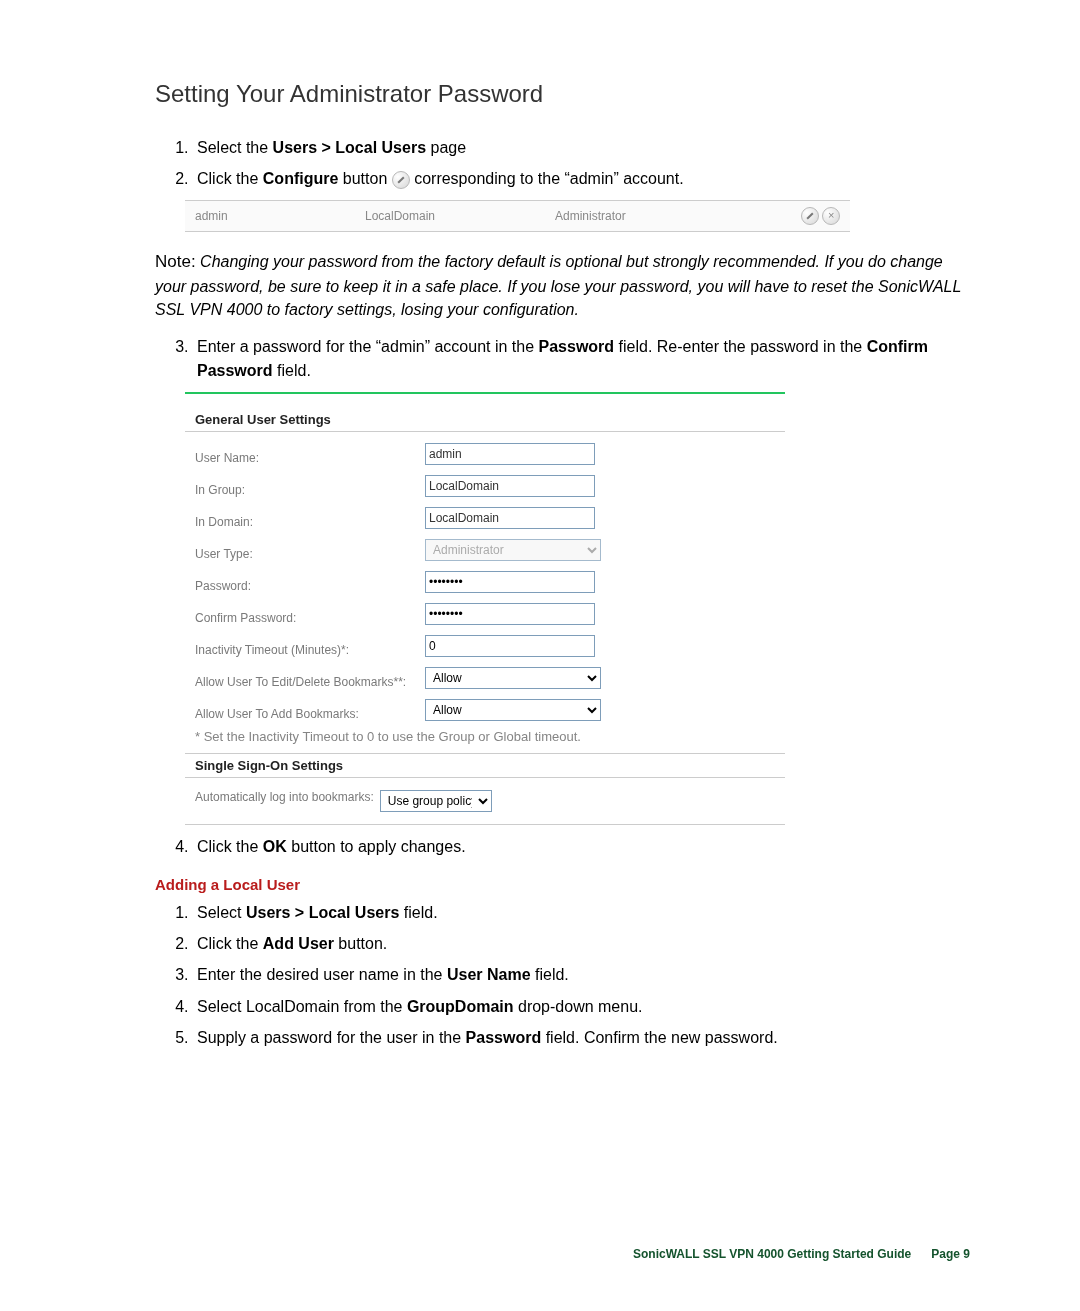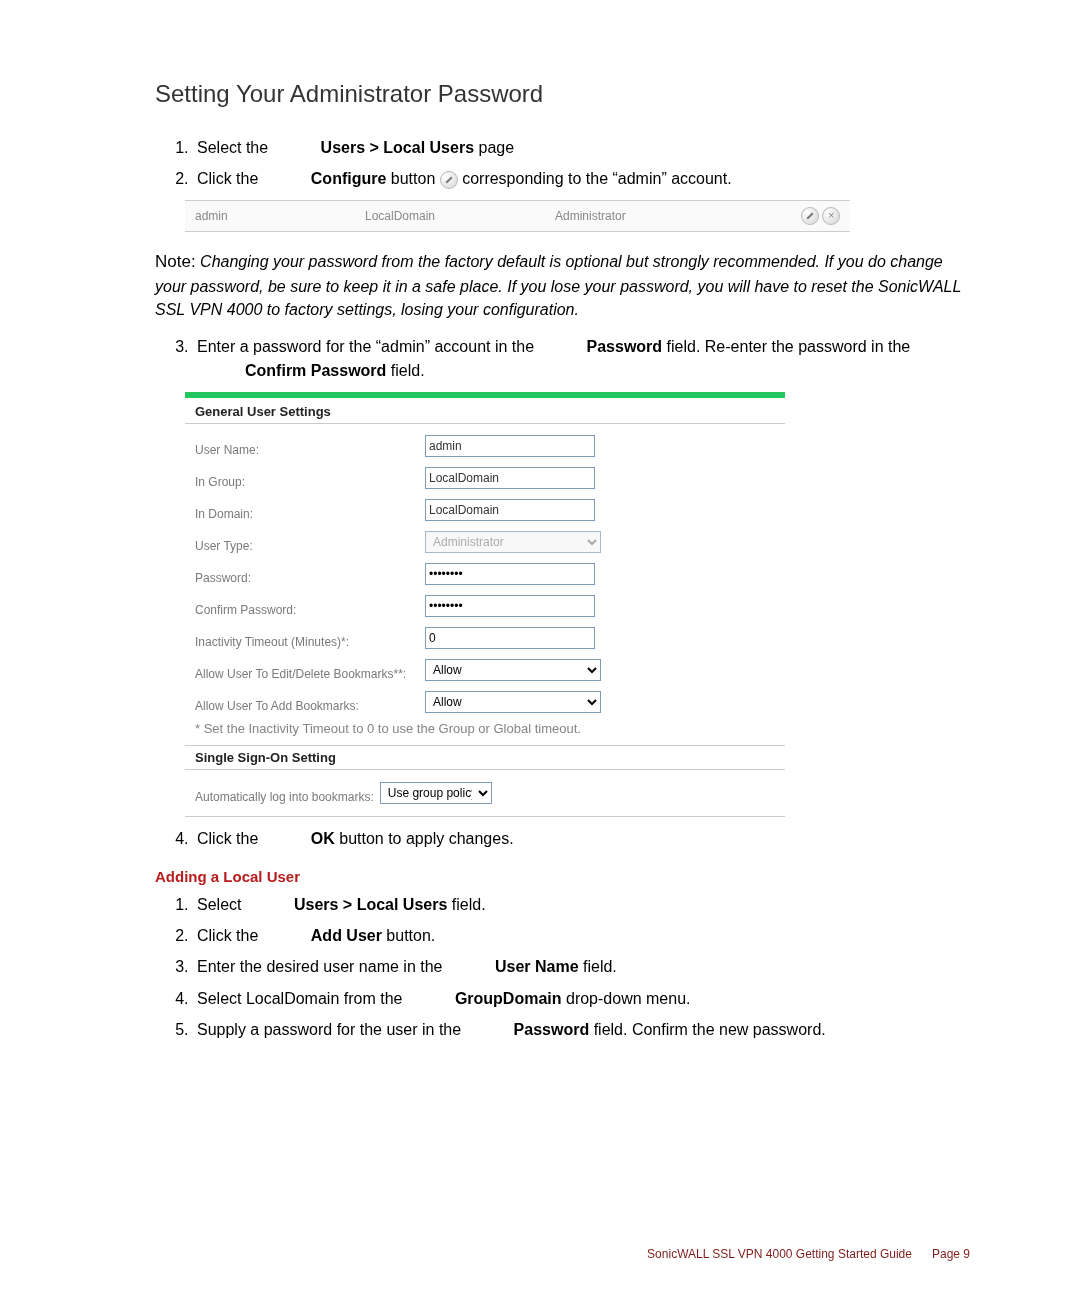--- a/index.html
+++ b/index.html
@@ -29,21 +29,21 @@
   ol {
     list-style: decimal;
     padding-left: 38px;
     margin-bottom: 10px;
   }
   ol li {
     margin-bottom: 8px;
     line-height: 1.45;
     padding-left: 4px;
   }
-  b { font-weight: bold; margin-left: 48px; }
+  b { font-weight: bold; }
   .pencil-icon {
     display: inline-block;
     width: 18px; height: 18px;
     border-radius: 50%;
     background: radial-gradient(circle at 30% 30%, #fff, #d6d6d6);
     border: 1px solid #b8b8b8;
     position: relative;
     vertical-align: middle;
   }
   .pencil-icon::after {
@@ -89,23 +89,23 @@
   .note-block {
     line-height: 1.45;
     margin: 16px 0 14px 0;
   }
   .note-label { font-size: 17px; }
   .note-text { font-style: italic; }
   
   .form-panel {
     margin: 8px 0 10px 30px;
     width: 600px;
-    border-top: 6px solid #22c55e;
+    border-top: 2px solid #22c55e;
     border-bottom: 1px solid #ccc;
-    padding: 2px 0 6px 0;
+    padding: 14px 0 6px 0;
   }
   .section-title {
     font-size: 13px;
     font-weight: bold;
     color: #222;
     padding: 4px 10px;
     border-bottom: 1px solid #ccc;
     margin-bottom: 6px;
   }
   .form-row {
@@ -129,33 +129,34 @@
   .sel { width: 176px; }
   .sel[disabled] { background: #f6f6f6; color: #888; }
   .txt.ro { color: #333; }
   .footnote {
     font-size: 13px;
     color: #858585;
     padding: 3px 10px;
   }
   .sso-row {
     display: flex;
-    align-items: flex-end;
+    align-items: flex-start;
     gap: 6px;
     padding: 6px 10px;
     font-size: 12px;
     color: #7a7a7a;
   }
   .sso-row .sel { width: 112px; }
   .page-footer {
     position: absolute;
     bottom: 50px;
     right: 110px;
     font-size: 12px;
-    color: #7f1d1d;
+    color: #14532d;
+    font-weight: bold;
   }
 </style>
 </head>
 <body>
 
 <h2>Setting Your Administrator Password</h2>
 
 <ol>
   <li>
     <span>Select the </span><b>Users &gt; Local Users</b><span> page</span>
@@ -222,21 +223,21 @@
     <span class="lbl">Allow User To Edit/Delete Bookmarks**:</span>
     <span class="ctl"><select class="sel"><option>Allow</option></select></span>
   </div>
   <div class="form-row">
     <span class="lbl">Allow User To Add Bookmarks:</span>
     <span class="ctl"><select class="sel"><option>Allow</option></select></span>
   </div>
 
   <div class="footnote">* Set the Inactivity Timeout to 0 to use the Group or Global timeout.</div>
 
-  <div class="section-title" style="border-top:1px solid #ccc;margin-top:6px;">Single Sign-On Setting</div>
+  <div class="section-title" style="border-top:1px solid #ccc;margin-top:6px;">Single Sign-On Settings</div>
   <div class="sso-row">
     <span>Automatically log into bookmarks:</span>
     <select class="sel"><option>Use group policy</option></select>
   </div>
 </div>
 
 <ol start="4">
   <li>
     <span>Click the </span><b>OK</b><span> button to apply changes.</span>
   </li>

